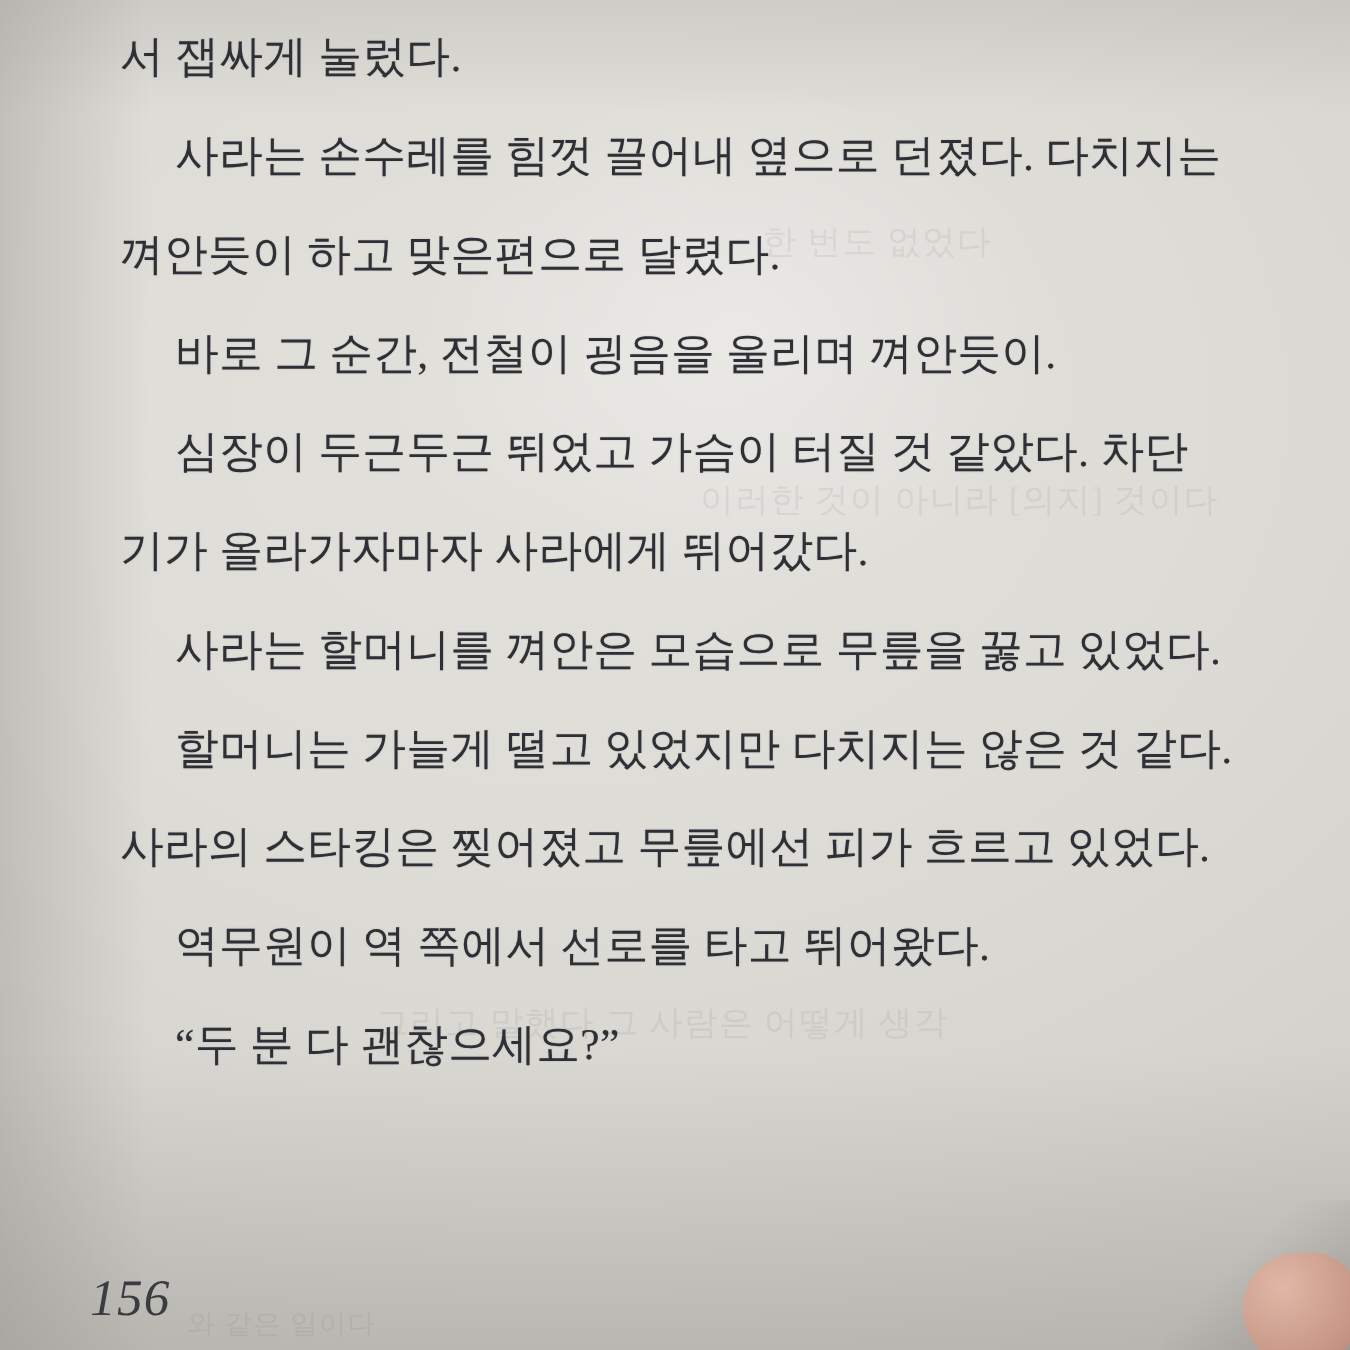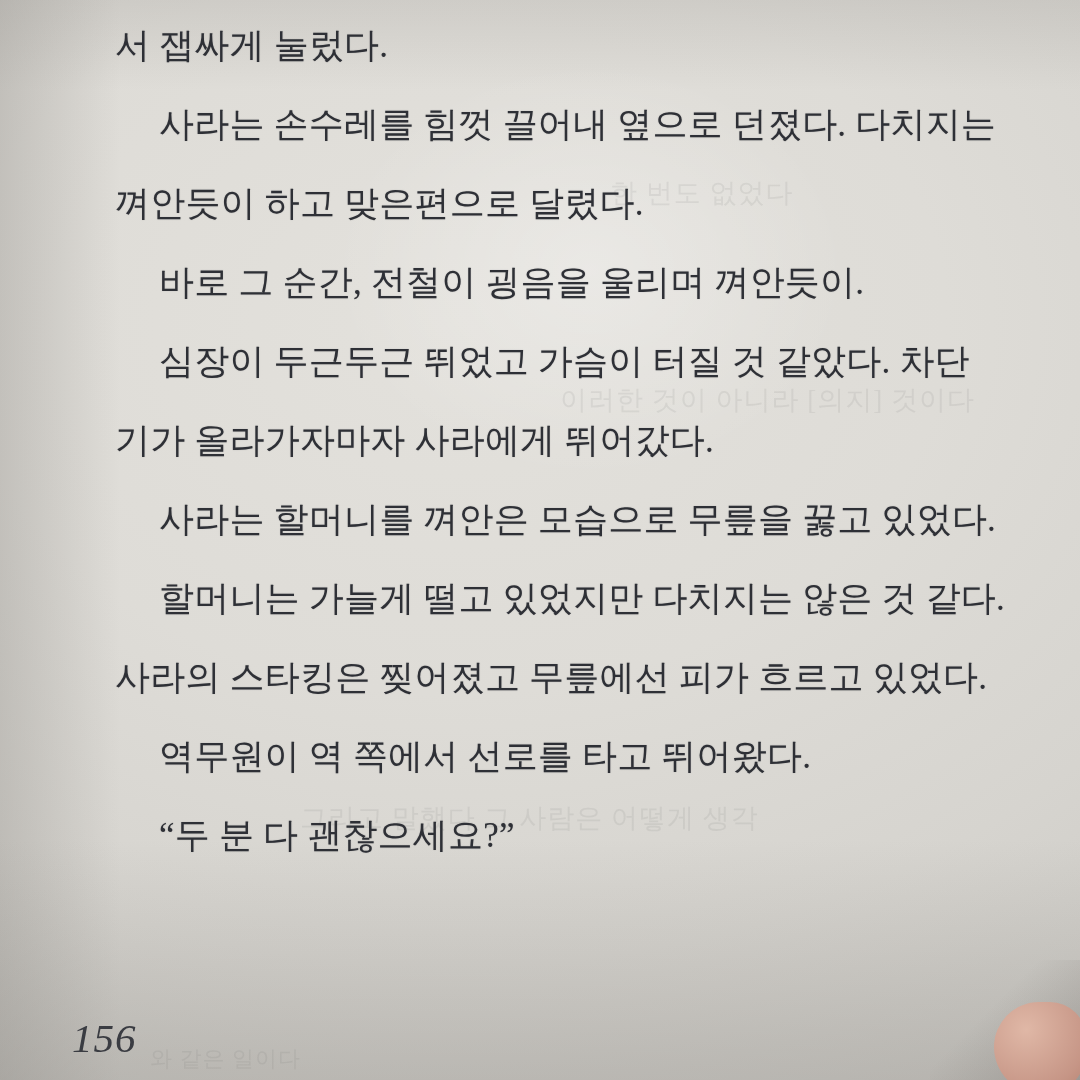--- a/index.html
+++ b/index.html
@@ -73,21 +73,20 @@
   .b3 { left: 150px; top: 1044px; font-size: 22px; }
   .b4 { left: 610px; top: 175px; }
 
   
   .text-block {
     position: absolute;
     left: 96px;
     top: 0;
     width: 960px;
     padding-top: 6px;
-    margin-left: 19px;
   }
   .line {
     color: #2e3036;
     font-size: 35px;
     line-height: 79px;
     white-space: pre;
     letter-spacing: 0.2px;
     text-shadow: 0 0 1.2px rgba(46,48,54,0.25);
   }
   .indent {

